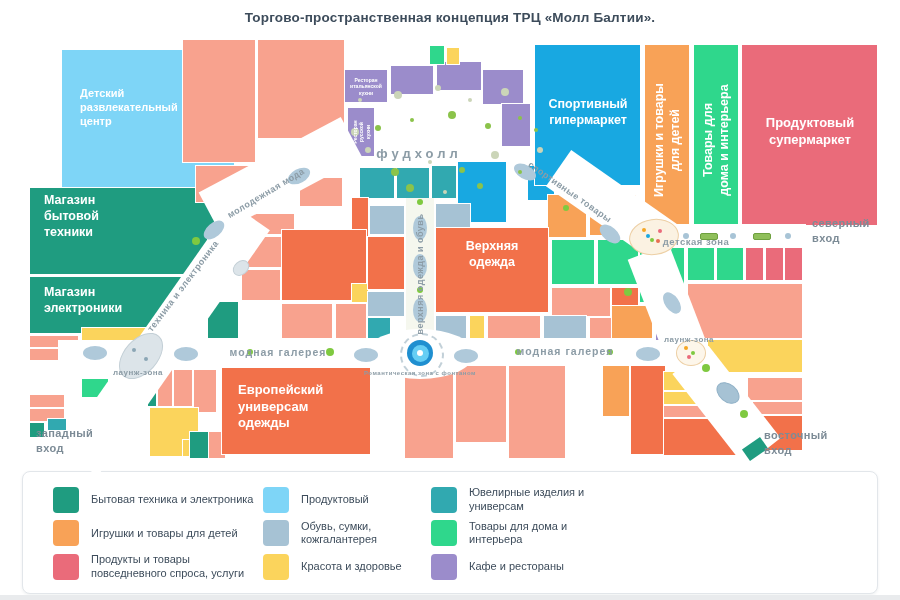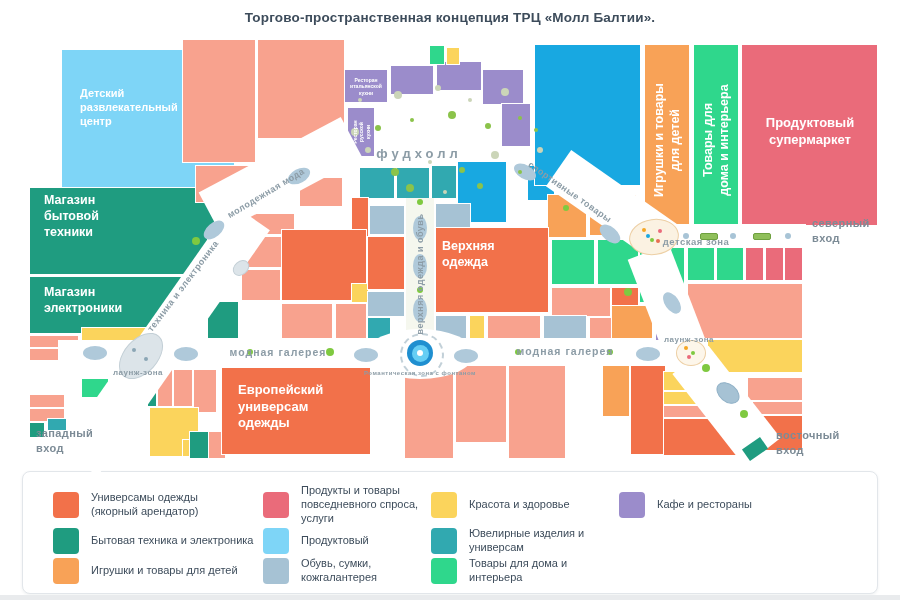--- a/index.html
+++ b/index.html
@@ -209,27 +209,29 @@
       <div class="circ" style="left: 411.5px; top: 344.5px; width: 17px; height: 17px; background: rgb(102, 206, 244); z-index: 5;"></div>
       <div class="circ" style="left: 417px; top: 350px; width: 6px; height: 6px; background: rgb(255, 255, 255); z-index: 5;"></div>
       <div class="lbl zl" style="font-size: 11px; z-index: 6; left: 80px; top: 86px; text-align: left;">Детский
 развлекательный
 центр</div>
       <div class="lbl zl" style="font-size: 12.5px; z-index: 6; left: 44px; top: 192px; text-align: left;">Магазин
 бытовой
 техники</div>
       <div class="lbl zl" style="font-size: 12.5px; z-index: 6; left: 44px; top: 284px; text-align: left;">Магазин
 электроники</div>
+      <div class="lbl zl" style="font-size: 12.5px; z-index: 6; left: 588px; top: 112px; width: 130px; text-align: center; transform: translate(-50%, -50%) rotate(0deg);">Спортивный
+гипермаркет</div>
       <div class="lbl zl" style="font-size: 12.5px; z-index: 6; left: 667px; top: 140px; width: 180px; text-align: center; transform: translate(-50%, -50%) rotate(-90deg);">Игрушки и товары
 для детей</div>
       <div class="lbl zl" style="font-size: 12.5px; z-index: 6; left: 716px; top: 140px; width: 180px; text-align: center; transform: translate(-50%, -50%) rotate(-90deg);">Товары для
 дома и интерьера</div>
       <div class="lbl zl" style="font-size: 13px; z-index: 6; left: 810px; top: 132px; width: 140px; text-align: center; transform: translate(-50%, -50%) rotate(0deg);">Продуктовый
 супермаркет</div>
-      <div class="lbl zl" style="font-size: 12.5px; z-index: 6; left: 492px; top: 254px; width: 100px; transform: translate(-50%, -50%) rotate(0deg);">Верхняя
+      <div class="lbl zl" style="font-size: 12.5px; z-index: 6; left: 492px; top: 254px; width: 100px; text-align: center; transform: translate(-50%, -50%) rotate(0deg);">Верхняя
 одежда</div>
       <div class="lbl zl" style="font-size: 13px; z-index: 6; left: 238px; top: 382px; text-align: left;">Европейский
 универсам
 одежды</div>
       <div class="lbl pl" style="left: 266px; top: 193px; font-size: 9px; letter-spacing: 0.5px; transform: translate(-50%, -50%) rotate(-31deg); z-index: 6;">молодежная мода</div>
       <div class="lbl pl" style="left: 183px; top: 286px; font-size: 9px; letter-spacing: 0.5px; transform: translate(-50%, -50%) rotate(-53deg); z-index: 6;">техника и электроника</div>
       <div class="lbl pl" style="left: 570px; top: 192px; font-size: 9px; letter-spacing: 0.5px; transform: translate(-50%, -50%) rotate(35deg); z-index: 6;">спортивные товары</div>
       <div class="lbl pl" style="left: 420px; top: 274px; font-size: 9px; letter-spacing: 0.5px; transform: translate(-50%, -50%) rotate(-90deg); z-index: 6;">верхняя одежда и обувь</div>
       <div class="lbl pl" style="left: 278px; top: 352px; font-size: 10.5px; letter-spacing: 1px; transform: translate(-50%, -50%) rotate(0deg); z-index: 6;">модная галерея</div>
       <div class="lbl pl" style="left: 565px; top: 351px; font-size: 10.5px; letter-spacing: 1px; transform: translate(-50%, -50%) rotate(0deg); z-index: 6;">модная галерея</div>
@@ -241,29 +243,24 @@
       <div class="lbl rest" style="left: 366px; top: 86px; font-size: 5px; transform: translate(-50%, -50%) rotate(0deg); z-index: 6;">Ресторан
 итальянской
 кухни</div>
       <div class="lbl rest" style="left: 361px; top: 132px; font-size: 5px; transform: translate(-50%, -50%) rotate(-90deg); z-index: 6;">Ресторан
 русской
 кухни</div>
       <div class="lbl ent" style="left: 36px; top: 426px; z-index: 6;">западный
 вход</div>
       <div class="lbl ent" style="left: 812px; top: 216px; z-index: 6;">северный
 вход</div>
-      <div class="lbl ent" style="left: 764px; top: 428px; z-index: 6; margin-left: 12px;">восточный
+      <div class="lbl ent" style="left: 764px; top: 428px; z-index: 6;">восточный
 вход</div>
     </div>
   <div id="legend">
-      <div class="li">
-        <div class="sw" style="background: rgb(242, 113, 74);"></div>
-        <div class="lt">Универсамы одежды
-(якорный арендатор)</div>
-      </div>
       <div class="li">
         <div class="sw" style="background: rgb(31, 156, 128);"></div>
         <div class="lt">Бытовая техника и электроника</div>
       </div>
       <div class="li">
         <div class="sw" style="background: rgb(248, 162, 87);"></div>
         <div class="lt">Игрушки и товары для детей</div>
       </div>
       <div class="li">
         <div class="sw" style="background: rgb(234, 107, 122);"></div>

